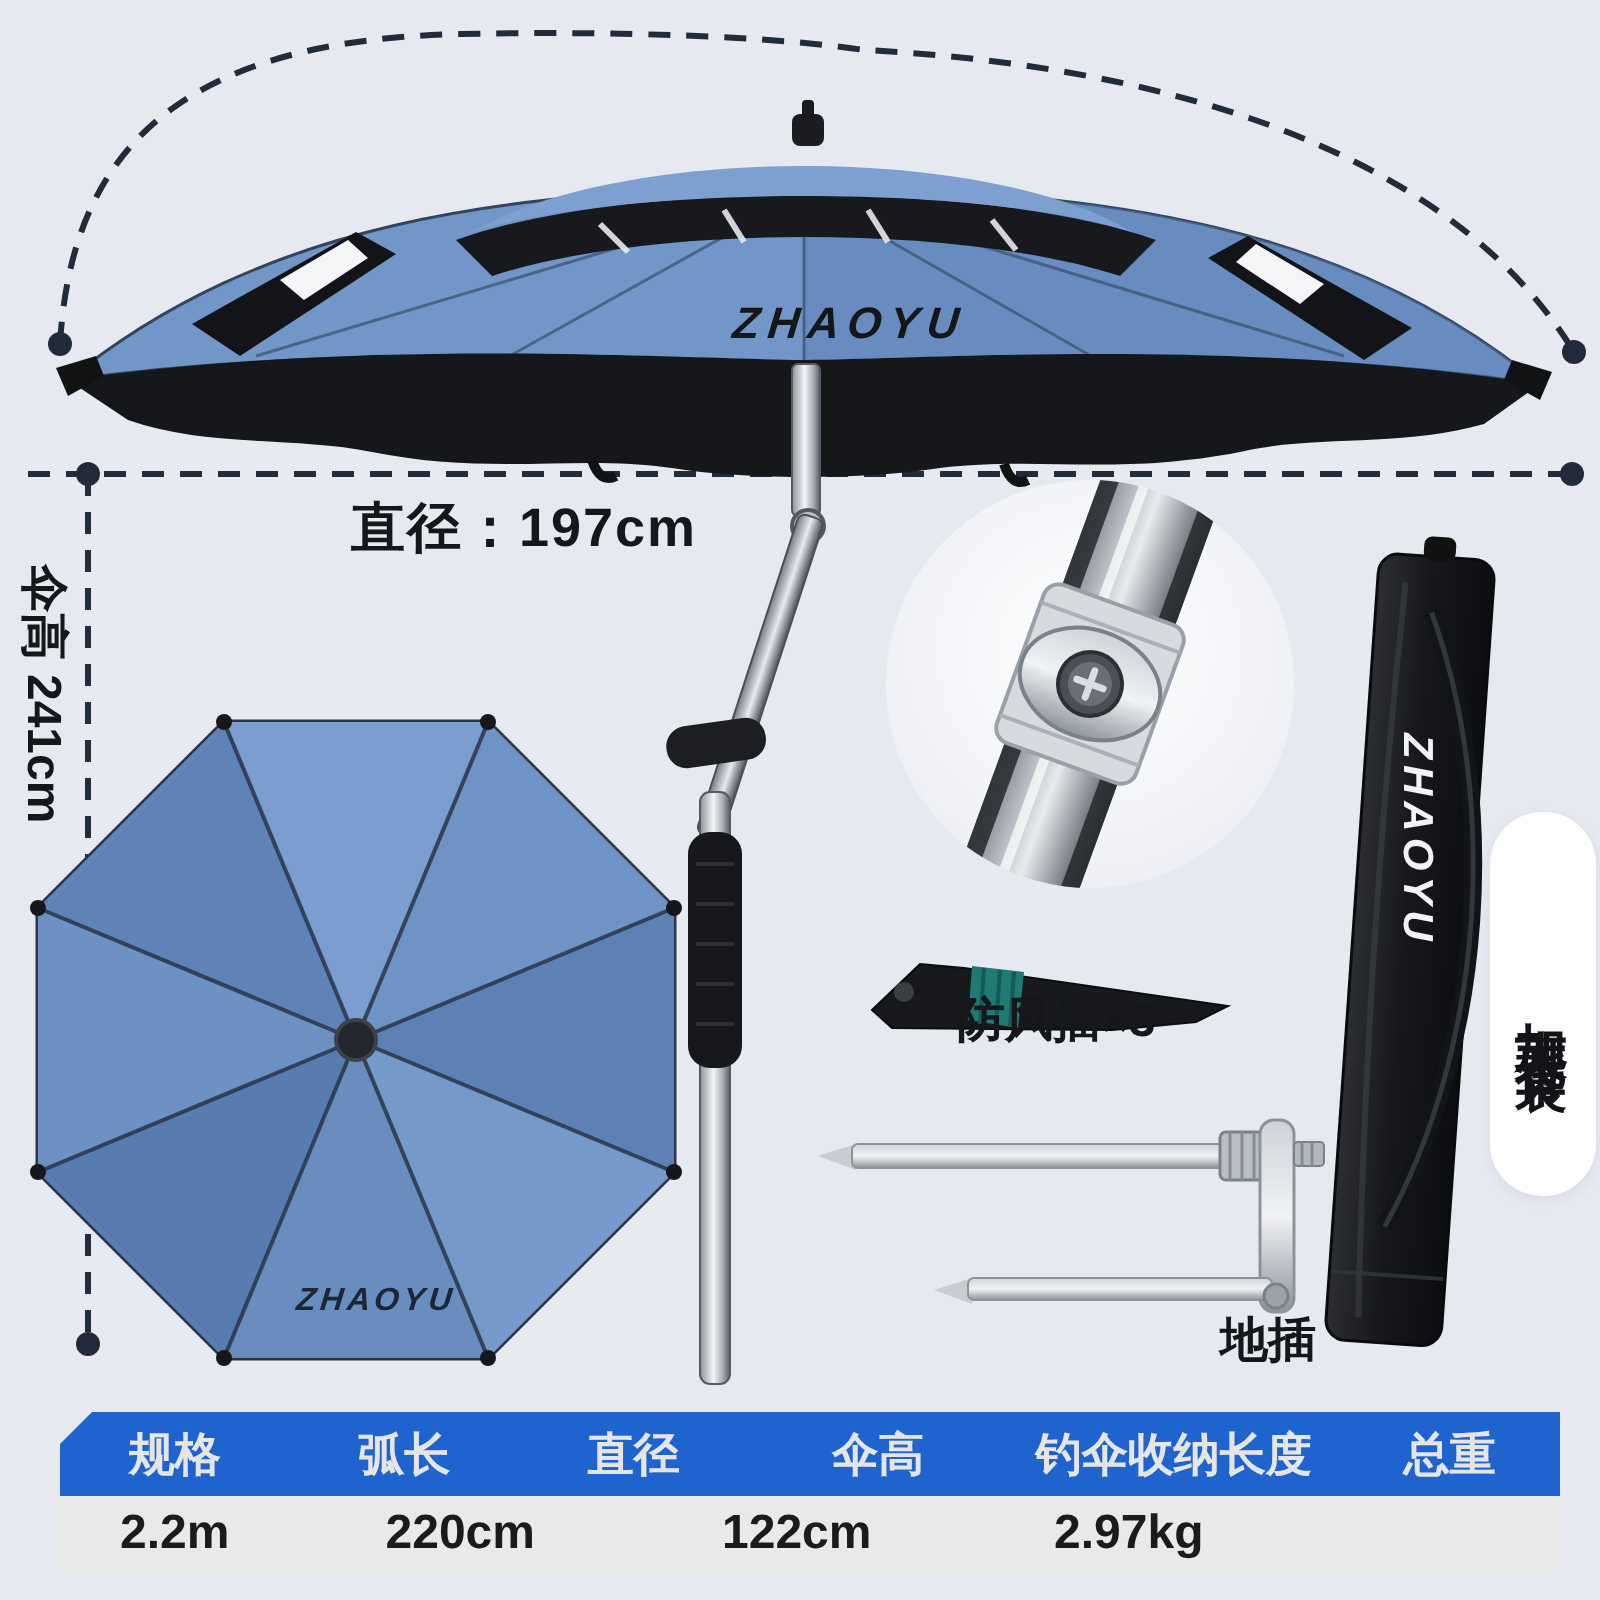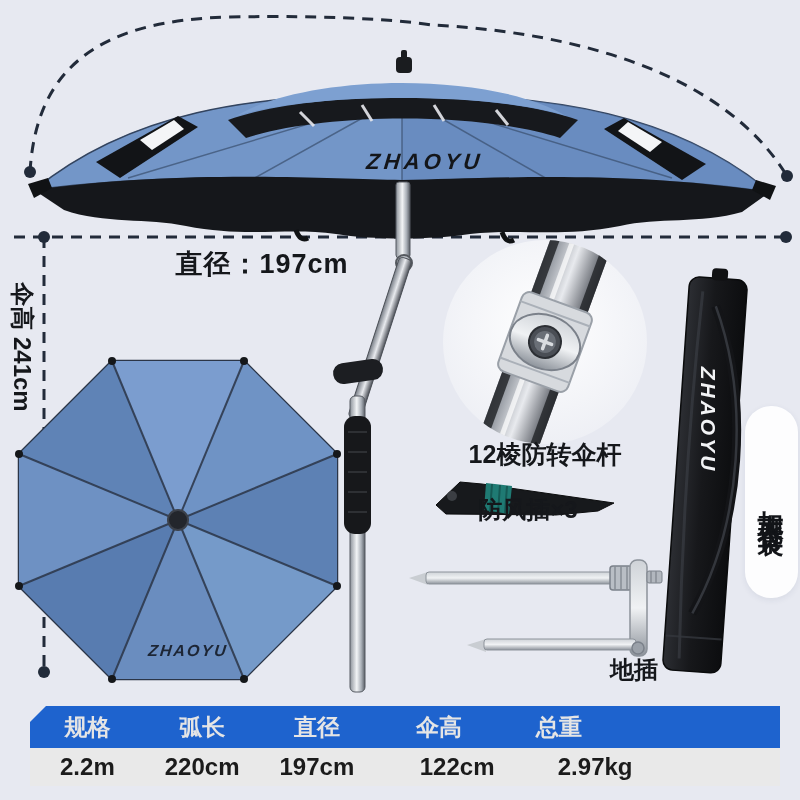--- a/index.html
+++ b/index.html
@@ -39,21 +39,21 @@
     background:#fefefe;border-radius:14px;
     box-shadow:0 2px 8px rgba(40,50,90,.07);
   }
   .spec-table{left:30px;top:706px;width:750px;}
   .spec-header{
     display:flex;height:42px;background:#1e63ce;
     clip-path:polygon(16px 0,100% 0,100% 100%,0 100%,0 16px);
     align-items:center;
   }
   .spec-header .cell{color:#e5e5e5;font-size:23px;font-weight:700;}
-  .spec-values{display:flex;height:38px;background:#e9e9e9;align-items:center;}
+  .spec-values{display:flex;height:38px;background:#e9e9e9;align-items:center;gap:28px;}
   .spec-values .cell{color:#1b1b1b;font-size:24px;font-weight:700;}
   .cell{text-align:center;white-space:nowrap;}
   .c1{width:15.3%;} .c2{width:15.3%;} .c3{width:15.3%;}
   .c4{width:17.3%;} .c5{width:22.1%;} .c6{width:14.7%;}
 </style>
 </head>
 <body>
 
 <div class="stage">
 
@@ -259,42 +259,41 @@
 
 
   <div class="abs label dim-label" style="left:152px;top:246px;width:220px;text-align:center;">直径：197cm</div>
 
   <div class="abs label vert-rot" style="left:-62px;top:332px;width:170px;height:30px;font-size:24px;text-align:center;">伞高 241cm</div>
 
   <div class="abs canopy-brand" style="left:330px;top:149px;width:190px;text-align:center;">ZHAOYU</div>
 
   <div class="abs topview-brand" style="left:118px;top:642px;width:140px;text-align:center;">ZHAOYU</div>
 
-  <div class="abs caption" style="left:430px;top:438px;width:230px;">12棱防转伞杆</div>
 
   <div class="abs caption" style="left:398px;top:494px;width:260px;font-size:24px;">防风插×3</div>
 
   <div class="abs caption" style="left:398px;top:654px;width:260px;font-size:24px;text-align:right;">地插</div>
 
   <div class="abs bag-brand" style="left:640px;top:405px;width:130px;height:30px;text-align:center;">ZHAOYU</div>
 
   <div class="abs pill" style="left:745px;top:406px;width:53px;height:192px;">
     <span class="pill-text">加大可背伞袋</span>
   </div>
 
   <div class="abs spec-table">
     <div class="spec-header">
       <div class="cell c1">规格</div>
       <div class="cell c2">弧长</div>
       <div class="cell c3">直径</div>
       <div class="cell c4">伞高</div>
+      <div class="cell c5">钓伞收纳长度</div>
       <div class="cell c6">总重</div>
     </div>
     <div class="spec-values">
       <div class="cell c1">2.2m</div>
       <div class="cell c2">220cm</div>
-      <div class="cell c3">197cm</div>
       <div class="cell c5">122cm</div>
       <div class="cell c6">2.97kg</div>
     </div>
   </div>
 
 </div>
 
 </body></html>

